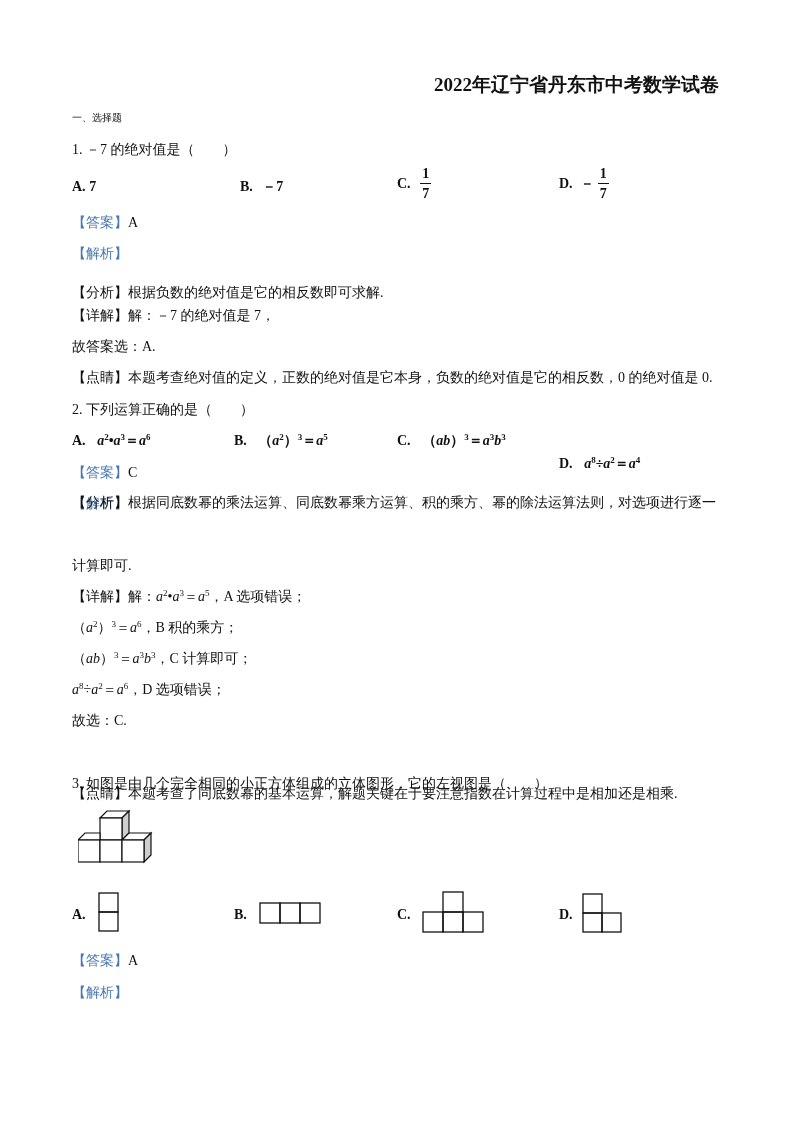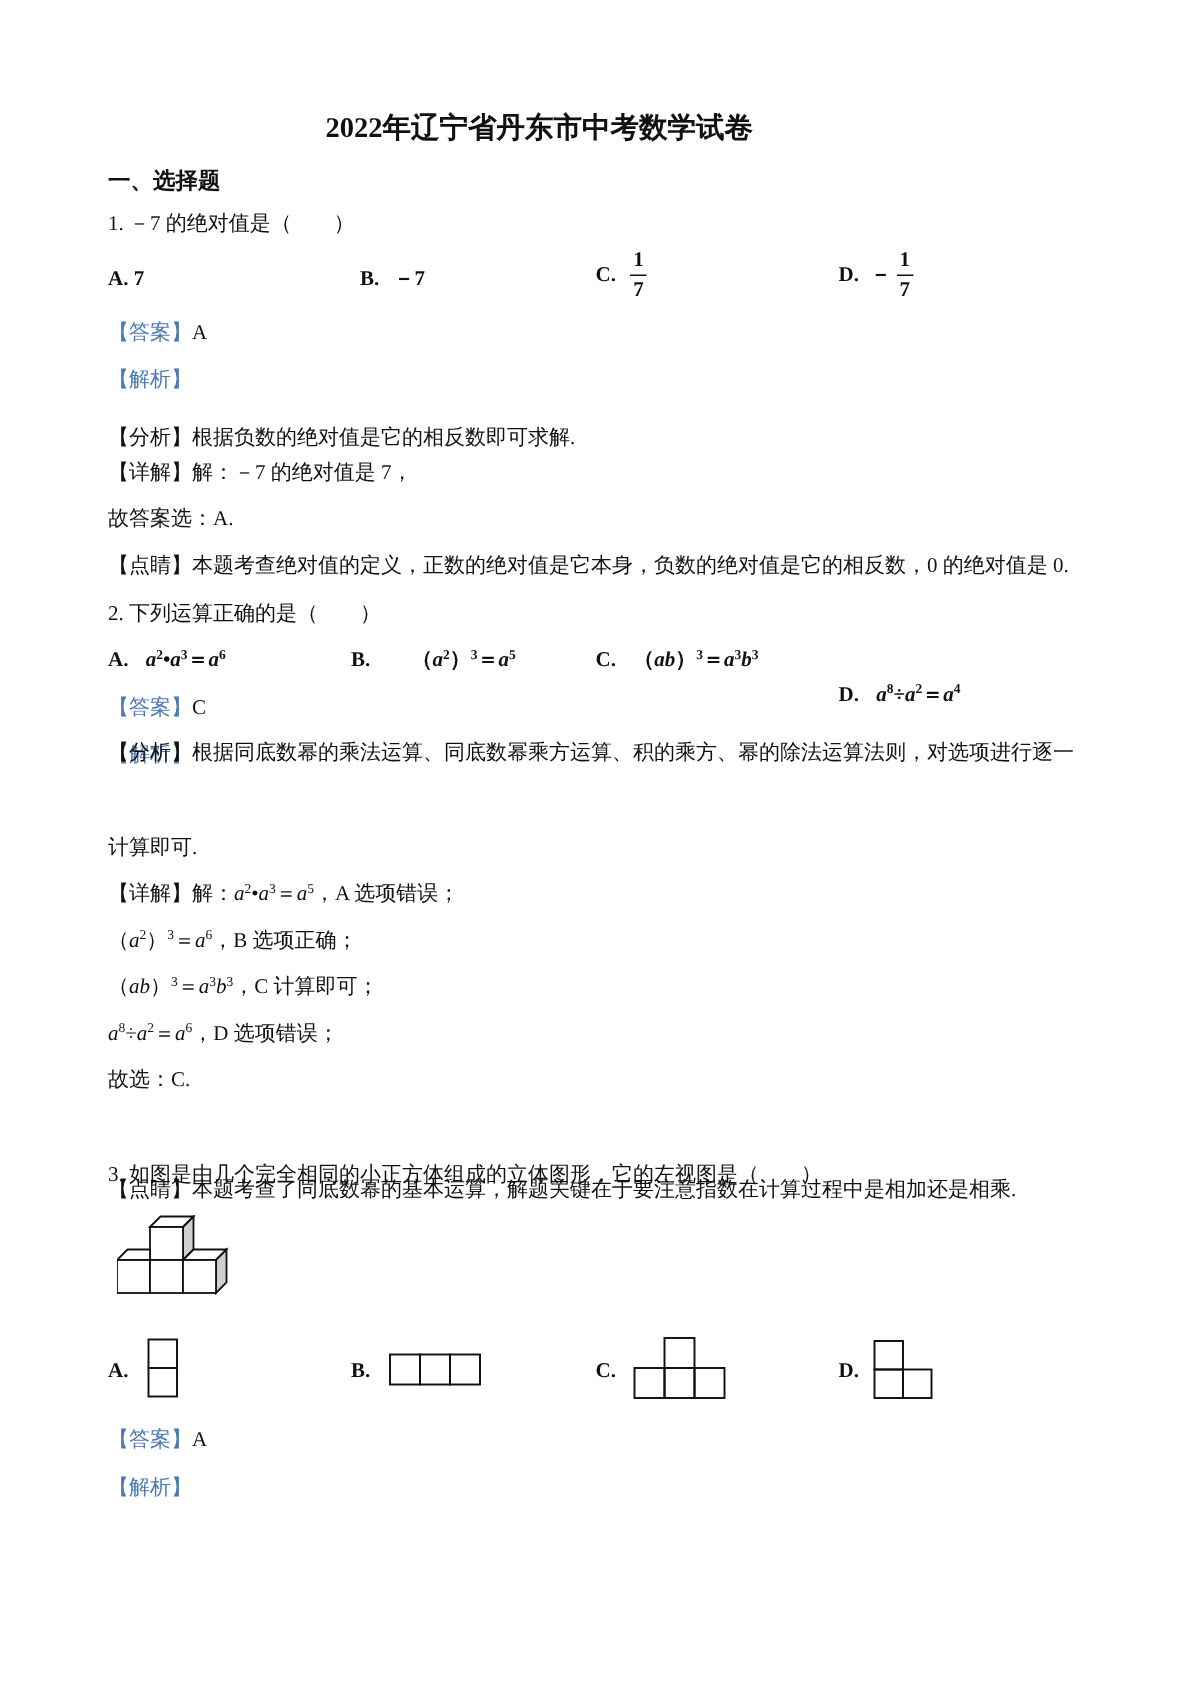--- a/index.html
+++ b/index.html
@@ -1,20 +1,20 @@
 <!DOCTYPE html>
 <html><head>
 <meta charset="utf-8">
 <style>
   html, body { margin: 0; padding: 0; background: #ffffff; }
   body { width: 793px; height: 1122px; position: relative; overflow: hidden;
          font-family: "Liberation Serif", "DejaVu Serif", serif; color: #111; font-size: 14px; }
   .abs { position: absolute; white-space: nowrap; }
-  .title { left: 0; width: 719px; top: 72px; text-align: center; font-size: 19px; font-weight: bold; }
-  .section { left: 72px; top: 111px; font-size: 15px; font-weight: bold; }
+  .title { left: 0; width: 719px; top: 72px; text-align: right; font-size: 19px; font-weight: bold; }
+  .section { left: 72px; top: 111px; font-size: 10px; font-weight: normal; }
   .line { left: 72px; font-size: 14px; line-height: 18px; }
   .tag-blue { color: #4a78b0; }
   .opt { font-size: 14px; line-height: 18px; font-weight: bold; }
   i { font-style: italic; }
   sup { font-size: 9px; vertical-align: 5px; line-height: 0; }
   .frac { display: inline-block; vertical-align: middle; text-align: center; line-height: 1; margin-left: 6px; }
   .frac .num, .frac .den { display: block; font-size: 14px; padding: 0 2px; }
   .frac .num { border-bottom: 1px solid #111; padding-bottom: 2px; }
   .frac .den { padding-top: 3px; }
   .fig svg { display: block; }
@@ -67,21 +67,21 @@
 </div>
 
 <div class="abs line" style="top:401px">2. 下列运算正确的是（　　）</div>
 
 <div class="abs opt" style="left:72px; top:432px">
   <span>A.</span>
   <span style="margin-left:8px"><i>a</i><sup>2</sup>•<i>a</i><sup>3</sup>＝<i>a</i><sup>6</sup></span>
 </div>
 <div class="abs opt" style="left:234px; top:432px">
   <span>B.</span>
-  <span style="margin-left:24px">（<i>a</i><sup>2</sup>）<sup>3</sup>＝<i>a</i><sup>5</sup></span>
+  <span style="margin-left:8px">（<i>a</i><sup>2</sup>）<sup>3</sup>＝<i>a</i><sup>5</sup></span>
 </div>
 <div class="abs opt" style="left:397px; top:432px">
   <span>C.</span>
   <span style="margin-left:8px">（<i>ab</i>）<sup>3</sup>＝<i>a</i><sup>3</sup><i>b</i><sup>3</sup></span>
 </div>
 <div class="abs opt" style="left:559px; top:455px">
   <span>D.</span>
   <span style="margin-left:8px"><i>a</i><sup>8</sup>÷<i>a</i><sup>2</sup>＝<i>a</i><sup>4</sup></span>
 </div>
 
@@ -90,21 +90,21 @@
 </div>
 <div class="abs line tag-blue" style="top:495px">【解析】</div>
 <div class="abs line" style="top:494px">
   <span>【分析】</span><span>根据同底数幂的乘法运算、同底数幂乘方运算、积的乘方、幂的除法运算法则，对选项进行逐一</span>
 </div>
 <div class="abs line" style="top:557px">计算即可.</div>
 <div class="abs line" style="top:588px">
   <span>【详解】</span><span>解：</span><i>a</i><sup>2</sup>•<i>a</i><sup>3</sup>＝<i>a</i><sup>5</sup><span>，A 选项错误；</span>
 </div>
 <div class="abs line" style="top:619px">
-  （<i>a</i><sup>2</sup>）<sup>3</sup>＝<i>a</i><sup>6</sup><span>，B 选项正确；</span>
+  （<i>a</i><sup>2</sup>）<sup>3</sup>＝<i>a</i><sup>6</sup><span>，B 积的乘方；</span>
 </div>
 <div class="abs line" style="top:650px">
   （<i>ab</i>）<sup>3</sup>＝<i>a</i><sup>3</sup><i>b</i><sup>3</sup><span>，C 计算即可；</span>
 </div>
 <div class="abs line" style="top:681px">
   <i>a</i><sup>8</sup>÷<i>a</i><sup>2</sup>＝<i>a</i><sup>6</sup><span>，D 选项错误；</span>
 </div>
 <div class="abs line" style="top:712px">故选：C.</div>
 <div class="abs line" style="top:785px">
   <span>【点睛】</span><span>本题考查了同底数幂的基本运算，解题关键在于要注意指数在计算过程中是相加还是相乘.</span>

